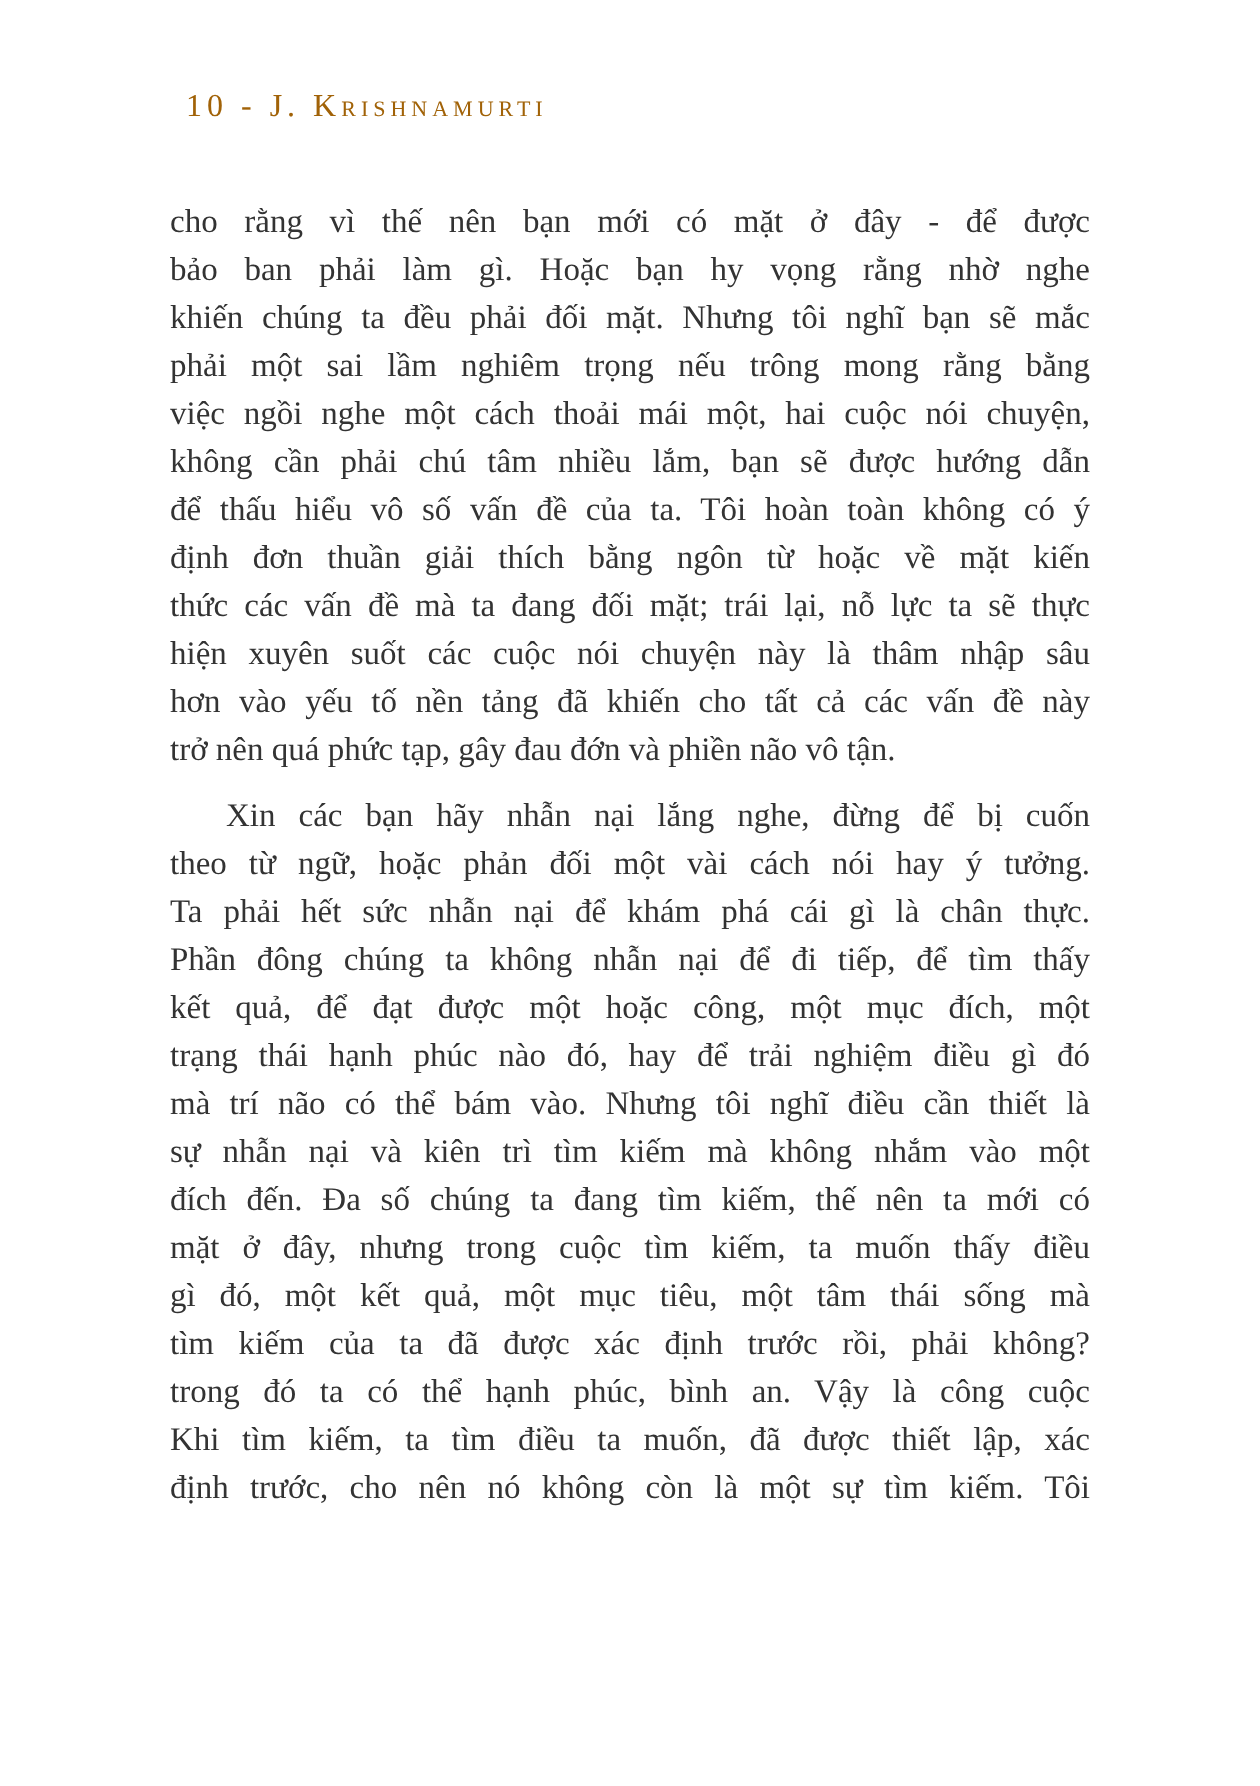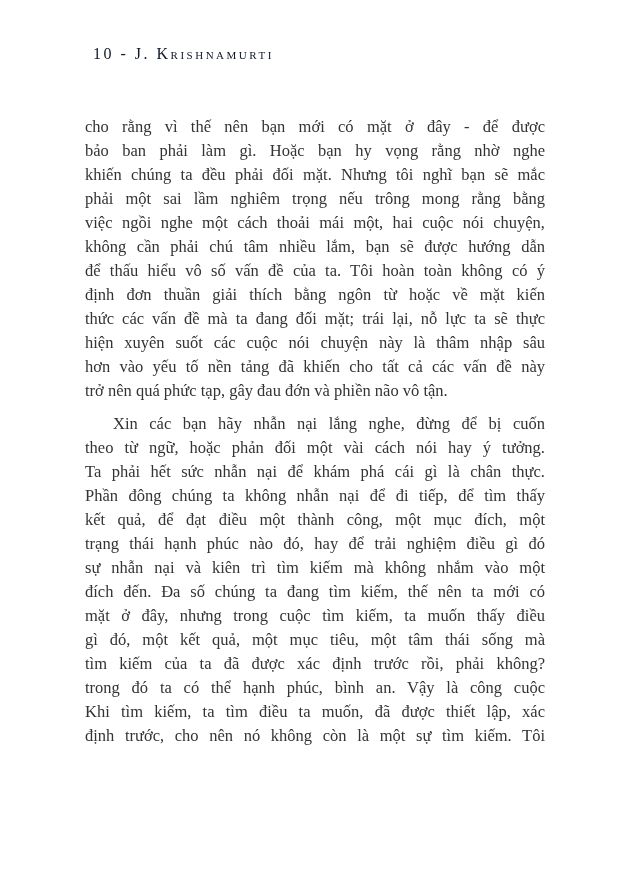--- a/index.html
+++ b/index.html
@@ -15,27 +15,27 @@
     font-family: "Liberation Serif", "DejaVu Serif", serif;
     overflow: hidden;
   }
   .running-header {
     position: absolute;
     left: 93px;
     top: 45px;
     font-size: 16px;
     font-variant: small-caps;
     letter-spacing: 2.5px;
-    color: #0f172a;
+    color: #a16207;
     white-space: nowrap;
   }
   .body-text {
     position: absolute;
     left: 85px;
-    top: 115px;
+    top: 99px;
     width: 460px;
     font-size: 16.5px;
     line-height: 24px;
     color: #333333;
   }
   .para {
     margin: 0;
   }
   .para + .para {
     margin-top: 9px;
@@ -71,22 +71,23 @@
         <div class="line">thức các vấn đề mà ta đang đối mặt; trái lại, nỗ lực ta sẽ thực</div>
         <div class="line">hiện xuyên suốt các cuộc nói chuyện này là thâm nhập sâu</div>
         <div class="line">hơn vào yếu tố nền tảng đã khiến cho tất cả các vấn đề này</div>
         <div class="line no-justify-last">trở nên quá phức tạp, gây đau đớn và phiền não vô tận.</div>
       </div>
       <div class="para indent">
         <div class="line">Xin các bạn hãy nhẫn nại lắng nghe, đừng để bị cuốn</div>
         <div class="line">theo từ ngữ, hoặc phản đối một vài cách nói hay ý tưởng.</div>
         <div class="line">Ta phải hết sức nhẫn nại để khám phá cái gì là chân thực.</div>
         <div class="line">Phần đông chúng ta không nhẫn nại để đi tiếp, để tìm thấy</div>
-        <div class="line">kết quả, để đạt điều một thành công, một mục đích, một</div>
+        <div class="line">kết quả, để đạt được một hoặc công, một mục đích, một</div>
         <div class="line">trạng thái hạnh phúc nào đó, hay để trải nghiệm điều gì đó</div>
+        <div class="line">mà trí não có thể bám vào. Nhưng tôi nghĩ điều cần thiết là</div>
         <div class="line">sự nhẫn nại và kiên trì tìm kiếm mà không nhắm vào một</div>
         <div class="line">đích đến. Đa số chúng ta đang tìm kiếm, thế nên ta mới có</div>
         <div class="line">mặt ở đây, nhưng trong cuộc tìm kiếm, ta muốn thấy điều</div>
         <div class="line">gì đó, một kết quả, một mục tiêu, một tâm thái sống mà</div>
         <div class="line">tìm kiếm của ta đã được xác định trước rồi, phải không?</div>
         <div class="line">trong đó ta có thể hạnh phúc, bình an. Vậy là công cuộc</div>
         <div class="line">Khi tìm kiếm, ta tìm điều ta muốn, đã được thiết lập, xác</div>
         <div class="line">định trước, cho nên nó không còn là một sự tìm kiếm. Tôi</div>
       </div>
     </div>

